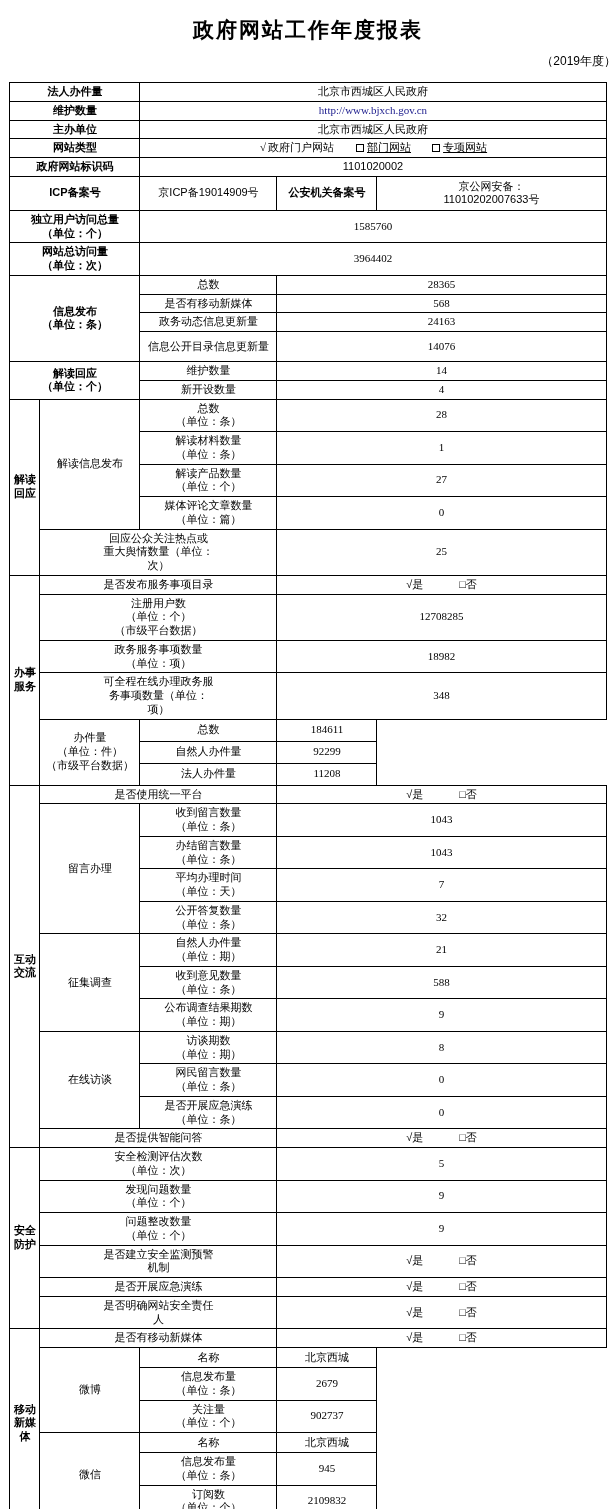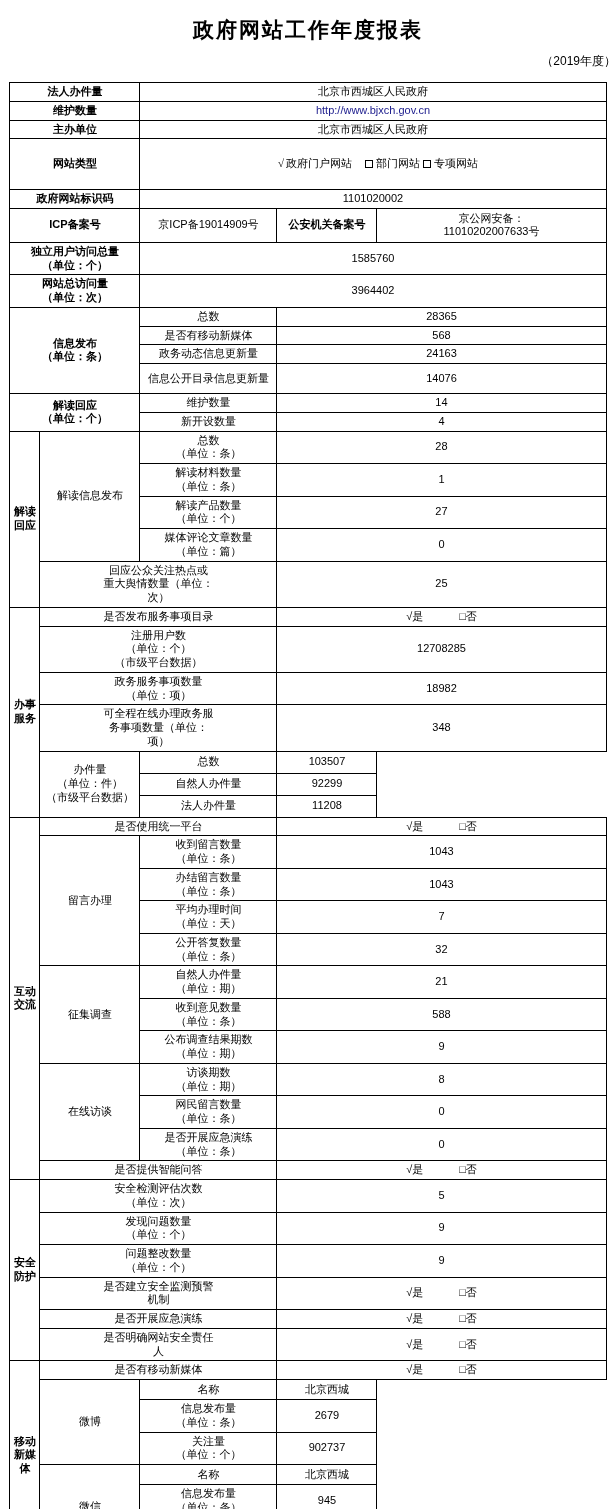--- a/index.html
+++ b/index.html
@@ -34,25 +34,25 @@
     border: 1px solid #000000;
     font-size: 11px;
     text-align: center;
     vertical-align: middle;
     padding: 2px 2px;
     line-height: 1.25;
     word-break: break-all;
   }
   td.label { font-weight: bold; }
   td.vlabel { font-weight: bold; font-family: Liberation Serif, serif; }
-  td.num { font-size: 11px; }
-  td.link { color: #1a1a8c; }
-  .cb { display: inline-block; margin: 0 0; white-space: nowrap; }
+  td.num { font-size: 11px; font-family: Liberation Serif, serif; }
+  td.link { color: #1a1a8c; font-family: Liberation Serif, serif; }
+  .cb { display: inline-block; margin: 0 9px; white-space: nowrap; text-decoration: underline; }
   .cb .box { display: inline-block; width: 8px; height: 8px; border: 1px solid #000; margin-right: 3px; vertical-align: -1px; }
-  .chk { display: inline-block; margin: 16px 10px; white-space: nowrap; font-family: Liberation Serif, serif; }
+  .chk { display: inline-block; margin: 0 10px; white-space: nowrap; font-family: Liberation Serif, serif; }
   .chk .tick { display: inline-block; margin-right: 2px; }
   .yesno { display: flex; justify-content: center; gap: 36px; }
   .cell-multiline { line-height: 1.3; }
 </style>
 </head>
 <body>
 
 <div class="page">
   <div class="doc-title">政府网站工作年度报表</div>
   <div class="doc-subtitle">（2019年度）</div>
@@ -228,21 +228,21 @@
       </td>
       <td class="num" colspan="2">348</td>
     </tr>
     <tr style="height:22px">
       <td rowspan="3" class="cell-multiline">
         <div>办件量</div>
             <div>（单位：件）</div>
             <div>（市级平台数据）</div>
       </td>
       <td>总数</td>
-      <td class="num">103507</td>
+      <td class="num">184611</td>
     </tr>
     <tr style="height:22px">
       <td>自然人办件量</td>
       <td class="num">92299</td>
     </tr>
     <tr style="height:22px">
       <td>法人办件量</td>
       <td class="num">11208</td>
     </tr>
 

